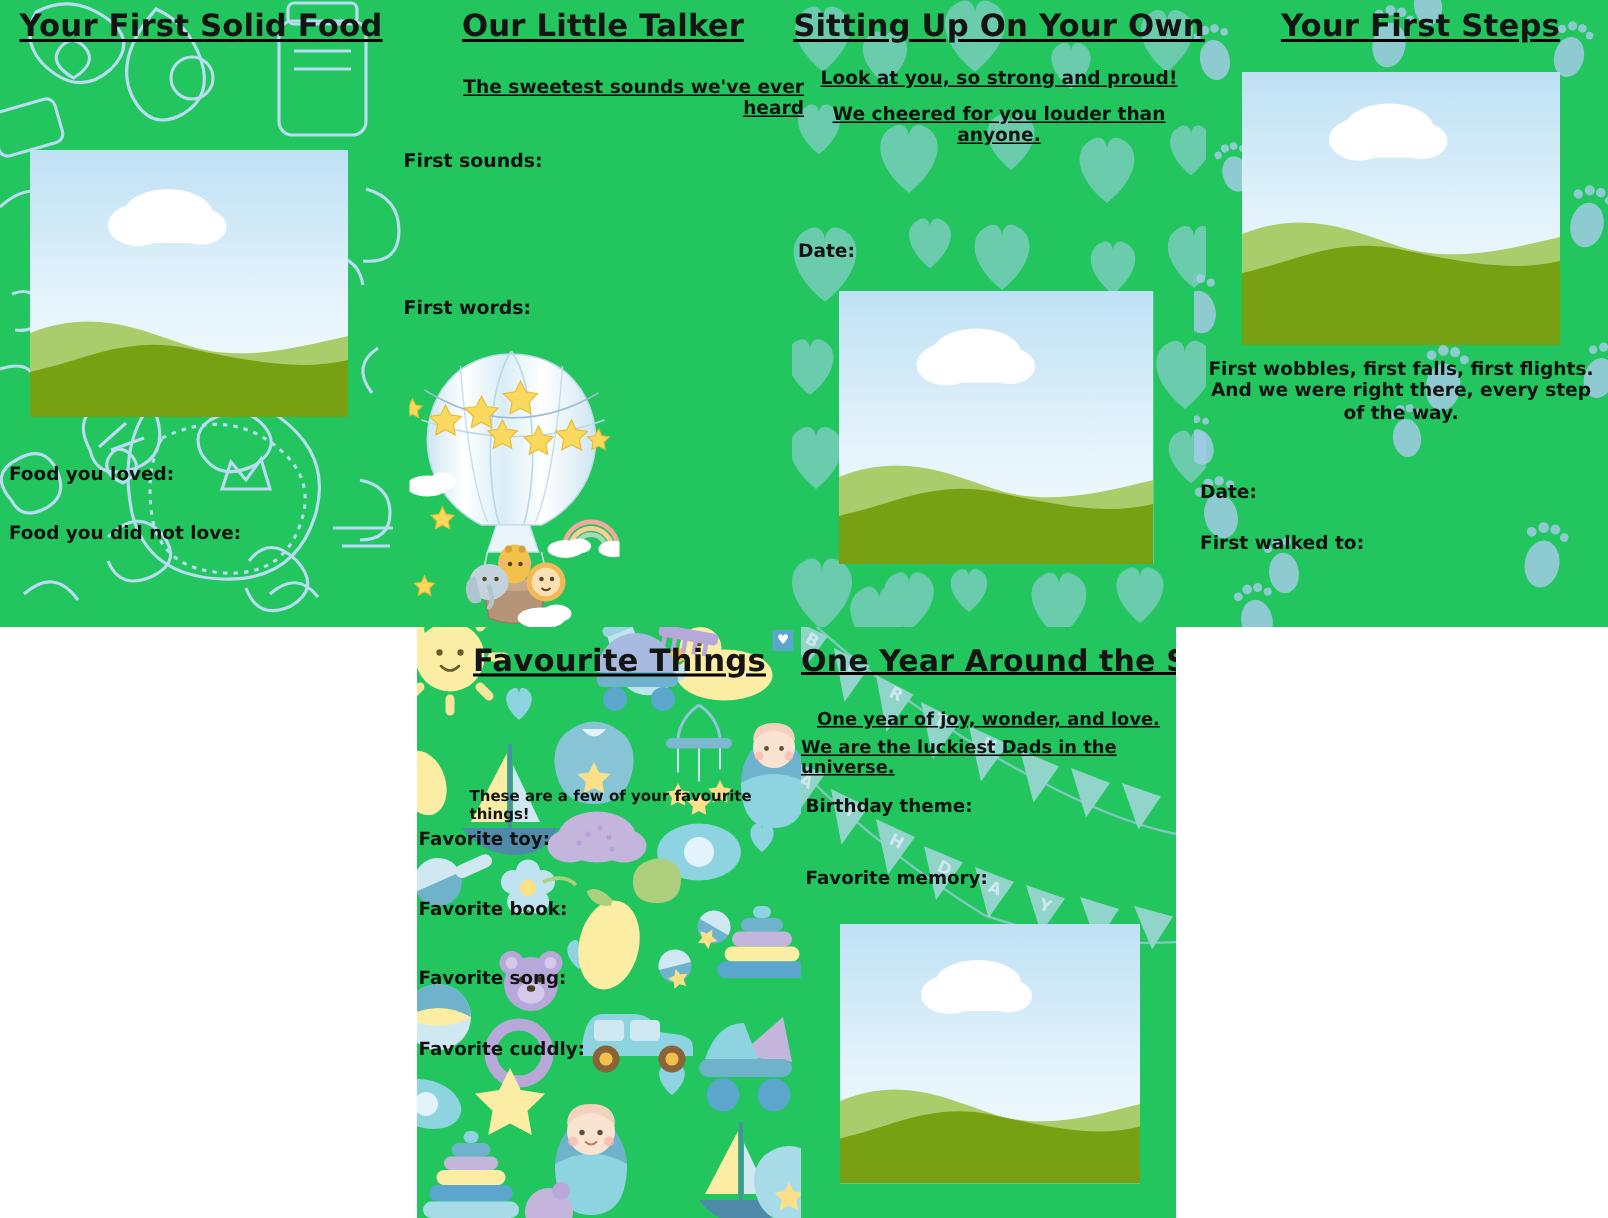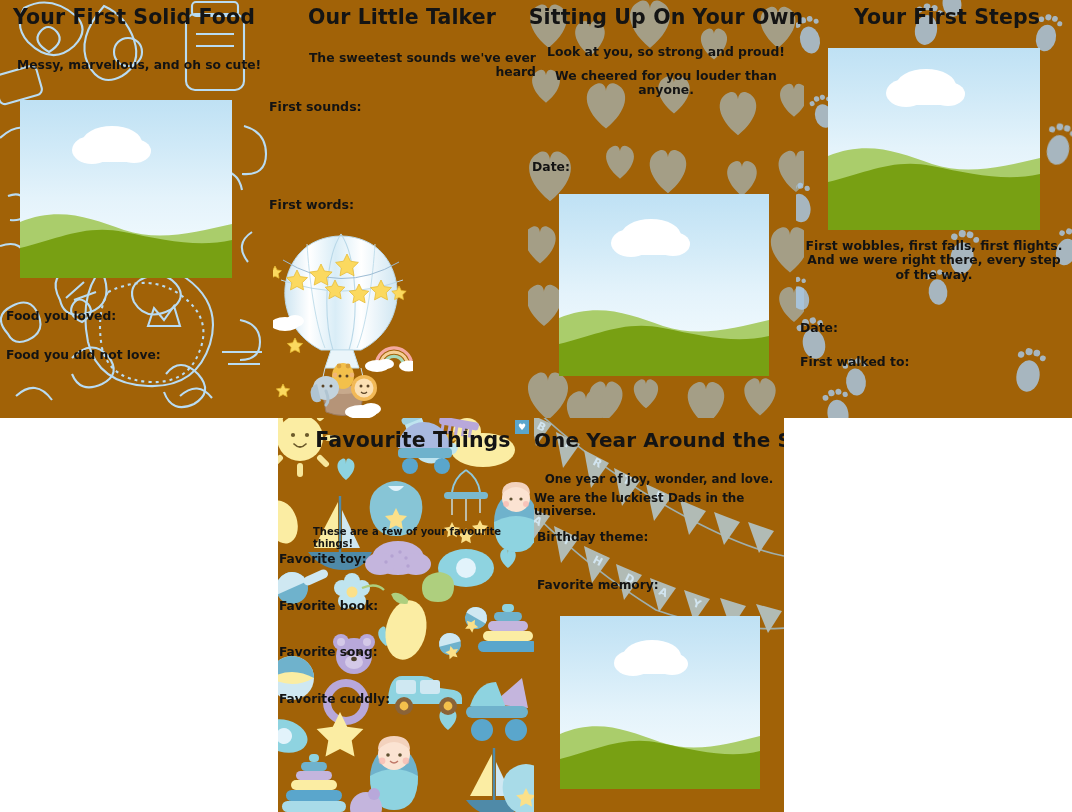--- a/index.html
+++ b/index.html
@@ -8,21 +8,22 @@
     background: #ffffff;
     font-family: "DejaVu Sans", sans-serif;
     overflow: hidden;
     position: relative;
   }
   .board { position: relative; width: 1072px; height: 812px; }
 
   .page {
     position: absolute;
     overflow: hidden;
-    background: #a16207;
+    background: #22c55e;
+    text-decoration: underline;
   }
 
   
   .ttl {
     position: relative;
     z-index: 5;
     text-align: center;
     font-weight: 900;
     color: #141414;
     font-family: "DejaVu Sans", sans-serif;
@@ -143,21 +144,20 @@
           <path d="M222 352 h40 M228 364 h32"></path>
           <path d="M0 246 q24 -8 26 16"></path>
           <path d="M252 232 q-18 12 -4 30"></path>
           <path d="M180 396 q18 -16 32 2"></path>
           <path d="M16 396 q20 -18 36 4"></path>
         </g>
       </svg>
     </div>
 
     <div class="ttl">Your First Solid Food</div>
-    <div class="sub">Messy, marvellous, and oh so cute!</div>
 
     <div class="scene">
       <div class="sky"></div>
       <svg viewBox="0 0 212 178" preserveAspectRatio="none">
         <g>
           <ellipse cx="92" cy="43" rx="30" ry="17" fill="#ffffff"></ellipse>
           <ellipse cx="72" cy="50" rx="20" ry="14" fill="#ffffff"></ellipse>
           <ellipse cx="114" cy="51" rx="17" ry="12" fill="#ffffff"></ellipse>
           <rect x="66" y="46" width="58" height="16" rx="8" fill="#ffffff"></rect>
         </g>

